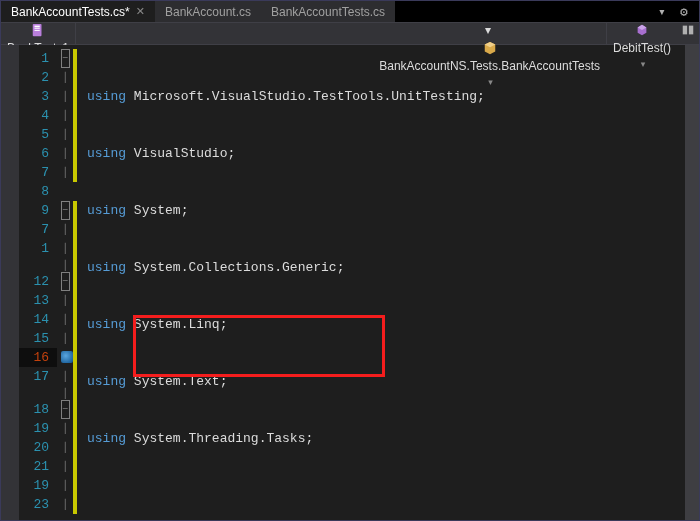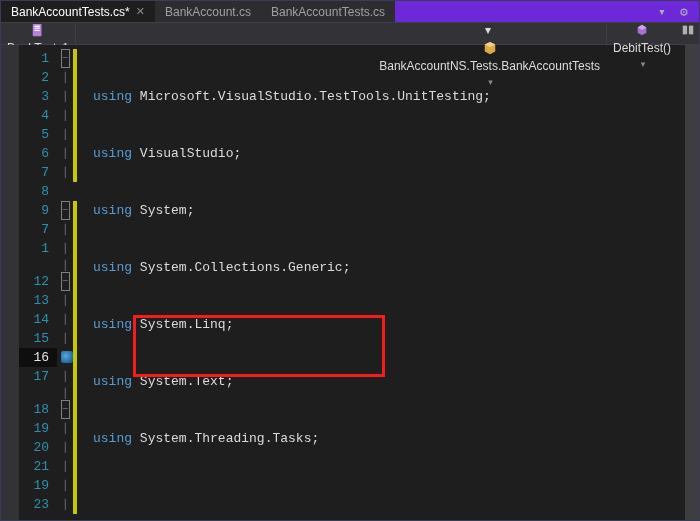--- a/index.html
+++ b/index.html
@@ -8,21 +8,21 @@
     background: #1e1e1e;
     font-family: Consolas, "Courier New", monospace;
     font-size: 13px;
     color: #dcdcdc;
     overflow: hidden;
     border: 1px solid #3a3a5a;
   }
   
   .tab-strip {
     height: 22px;
-    background: #6d28d9;
+    background: #000000;
     display: flex;
     align-items: stretch;
     border-bottom: 1px solid #3f3f46;
   }
   .tab {
     padding: 0 10px;
     display: flex; align-items: center;
     background: #2d2d30;
     color: #a0a0a0;
     font-family: "Segoe UI", Tahoma, sans-serif;
@@ -72,21 +72,21 @@
   .gutter {
     width: 38px;
     background: #1e1e1e;
     color: #2b91af;
     text-align: right;
     padding-top: 4px;
     line-height: 19px;
     user-select: none;
   }
   .gutter .ln { padding-right: 8px; height: 19px; }
-  .gutter .ln.current { color: #e5e5e5; background: #0e0e0e; position: relative; }
+  .gutter .ln.current { color: #c2410c; background: #0e0e0e; position: relative; }
   .gutter .ln.current::after {
     content: ""; position: absolute; right: -16px; top: 3px;
     width: 12px; height: 12px;
     background: radial-gradient(circle at 40% 40%, #5aa6e0, #0b4f89);
     border-radius: 2px;
   }
   .fold-gutter {
     width: 16px;
     background: #1e1e1e;
     padding-top: 4px;
@@ -107,21 +107,21 @@
   .change-bar .mod { background: #c8c800; width: 4px; }
 
   .code {
     flex: 1;
     padding-top: 4px;
     line-height: 19px;
     white-space: pre;
     position: relative;
     overflow: hidden;
   }
-  .code-line { height: 19px; padding-left: 16px; position: relative; }
+  .code-line { height: 19px; padding-left: 10px; position: relative; }
   .kw { color: #569cd6; }
 
   
   .red-box {
     position: absolute;
     border: 3px solid #f41d1d;
     pointer-events: none;
   }
 
   

